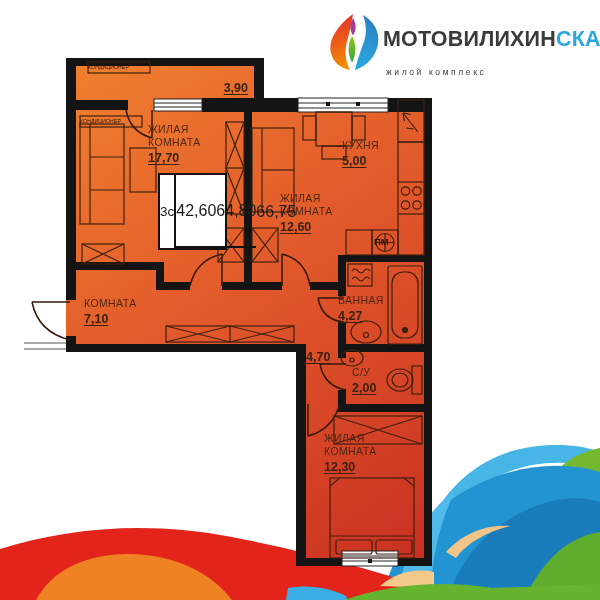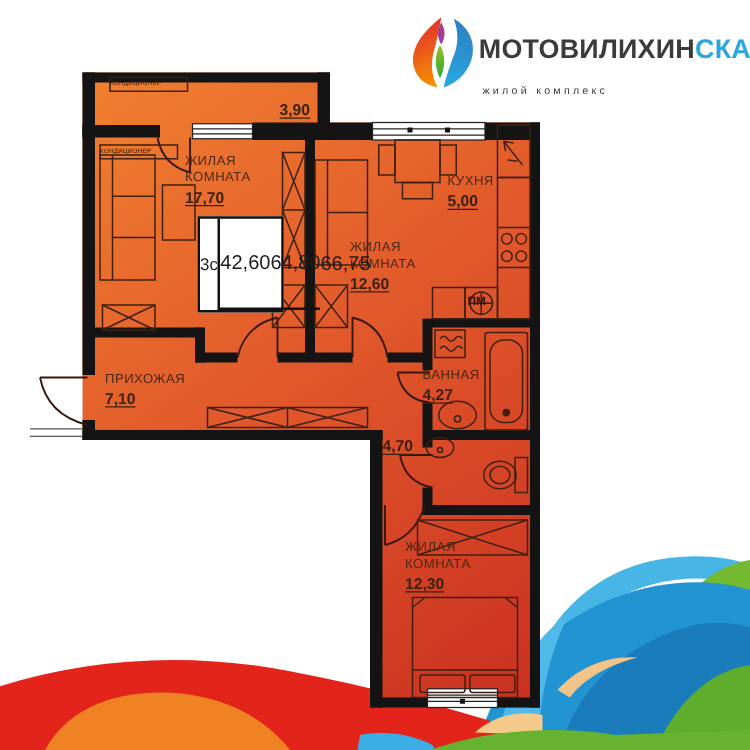--- a/index.html
+++ b/index.html
@@ -256,39 +256,43 @@
 <div class="txt" style="left:148px;top:123px;width:80px;">
   <div class="rname">ЖИЛАЯ КОМНАТА</div>
   <div class="rarea">17,70</div>
 </div>
 
 <div class="txt" style="left:280px;top:192px;width:80px;">
   <div class="rname">ЖИЛАЯ КОМНАТА</div>
   <div class="rarea">12,60</div>
 </div>
 
-<div class="txt" style="left:358px;top:139px;width:60px;">
+<div class="txt" style="left:342px;top:139px;width:60px;">
   <div class="rname">КУХНЯ</div>
   <div class="rarea">5,00</div>
 </div>
 
 <div class="txt" style="left:84px;top:297px;width:80px;">
-  <div class="rname">ПРИХОЖАЯ</div>
+  <div class="rname">КОМНАТА</div>
   <div class="rarea">7,10</div>
 </div>
 
 <div class="txt" style="left:338px;top:294px;width:60px;">
   <div class="rname">ВАННАЯ</div>
   <div class="rarea">4,27</div>
 </div>
 
 <div class="txt" style="left:306px;top:348px;width:40px;">
   <div class="rarea">4,70</div>
 </div>
 
+<div class="txt" style="left:352px;top:366px;width:48px;">
+  <div class="rname">С/У</div>
+  <div class="rarea">2,00</div>
+</div>
 
 <div class="txt" style="left:324px;top:432px;width:80px;">
   <div class="rname">ЖИЛАЯ КОМНАТА</div>
   <div class="rarea">12,30</div>
 </div>
 
 <div class="txt pm" style="left:346px;top:232px;width:26px;">ПМ</div>
 
 <div id="info-table">
   <div class="type">3с</div>

